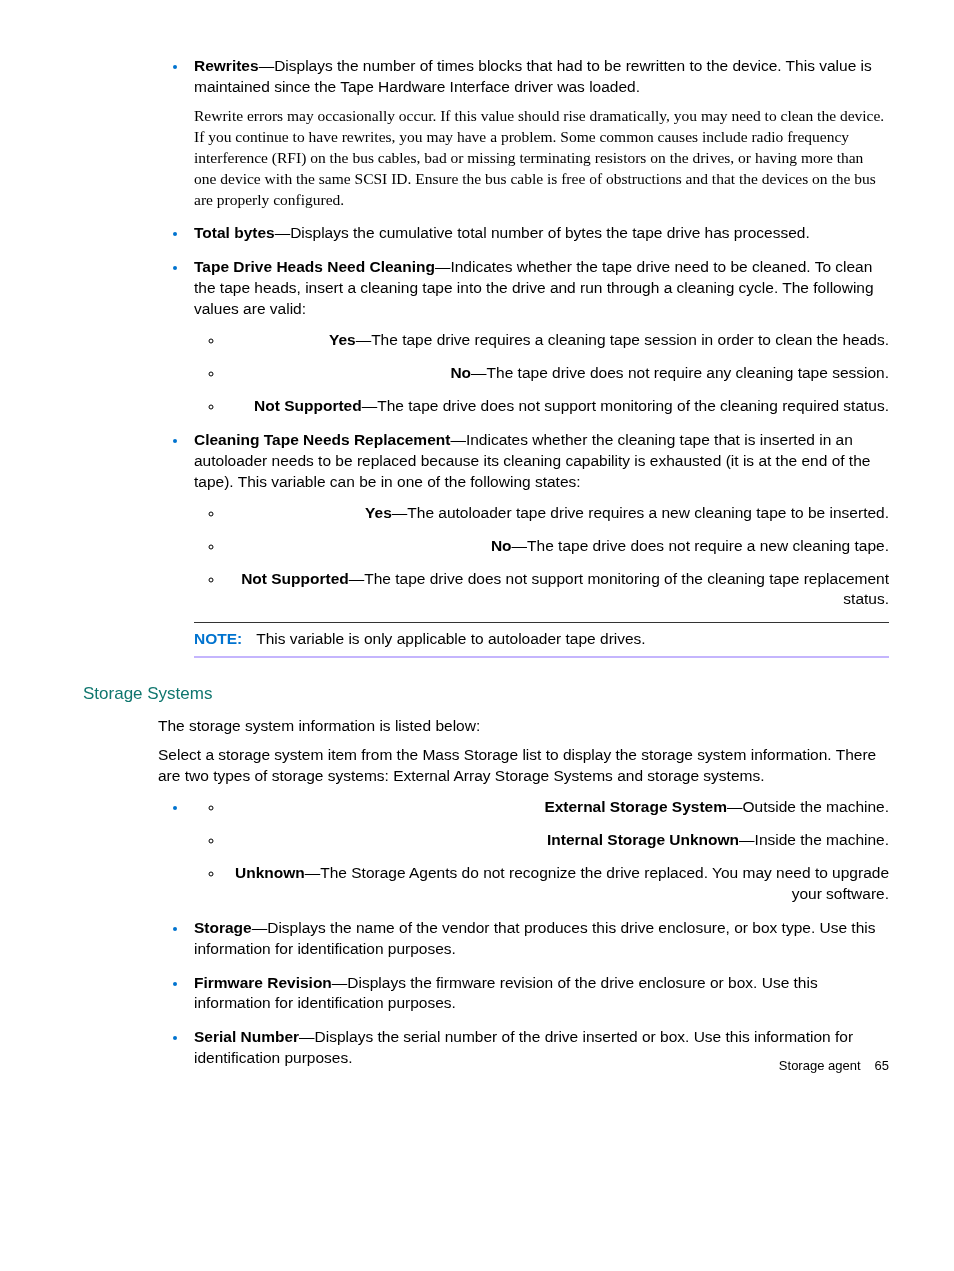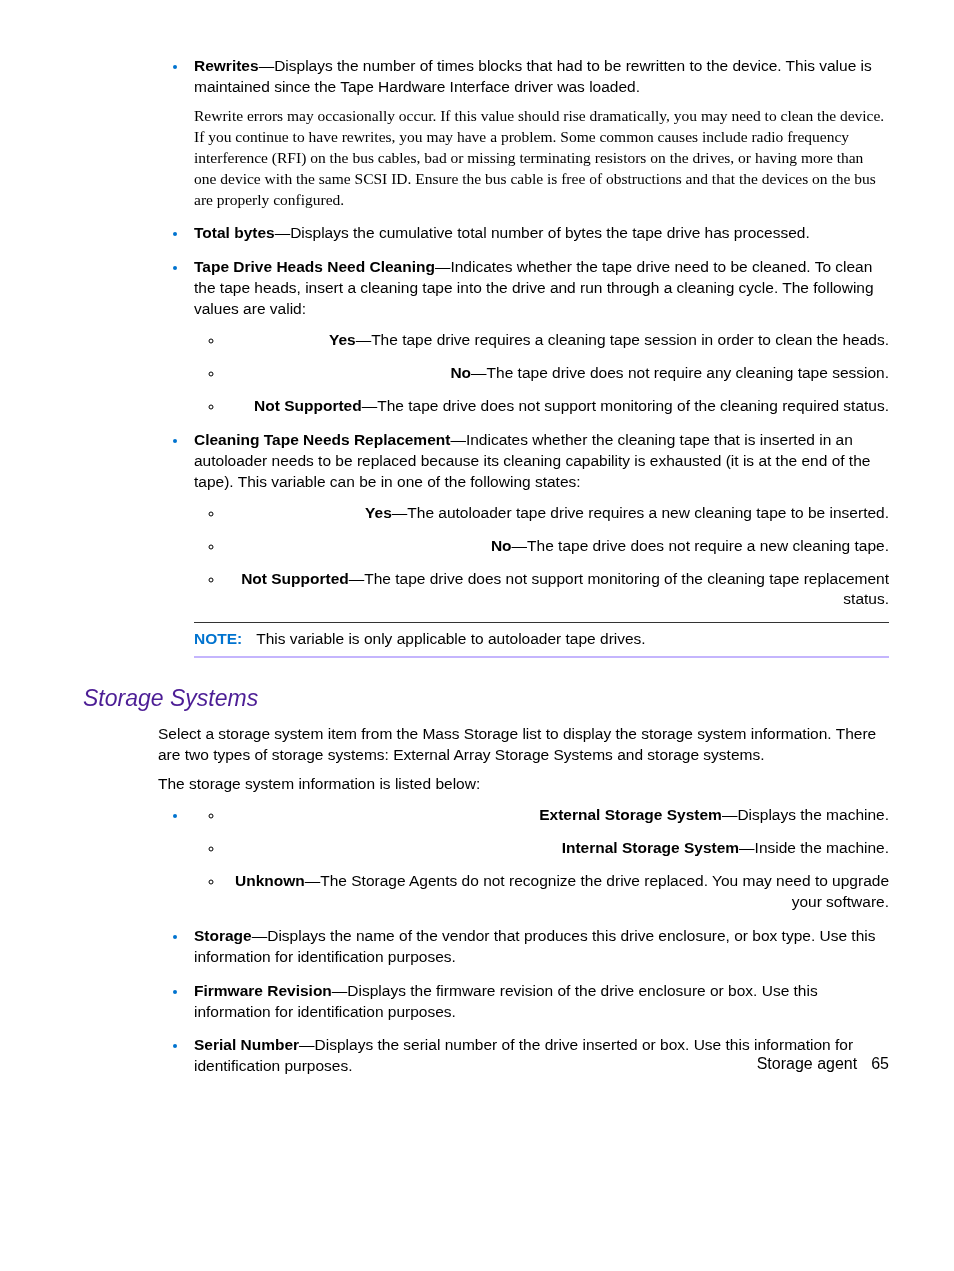--- a/index.html
+++ b/index.html
@@ -35,39 +35,38 @@
     padding-left: 30px;
     text-align: right;
   }
   ul.l2 > li {
     padding-left: 6px;
     margin-bottom: 12px;
   }
   ul.l2 > li::marker { color: #000; font-size: 0.85em; }
   .extra { margin-top: 8px; font-family: Liberation Serif, serif; }
   h2.section {
-    font-size: 23px;
+    font-size: 17px;
     font-weight: 400;
-    color: #4c1d95;
+    color: #0f766e;
     margin: 25px 0 10px -75px;
-    font-style: italic;
   }
   .para { margin: 0 0 8px 0; }
   .note {
     border-top: 1px solid #333;
     border-bottom: 2px solid #c4b5fd;
     padding: 6px 0;
     margin-top: 12px;
   }
   .note-label { color: #0073cf; font-weight: bold; margin-right: 14px; }
   .footer {
     position: absolute;
     bottom: 37px;
     right: 65px;
-    font-size: 16px;
+    font-size: 13px;
   }
   .footer .t { margin-right: 14px; }
   b { font-weight: bold; }
 </style>
 </head>
 <body>
 <div class="page">
 <div class="content">
 
 <ul class="l1">
@@ -93,28 +92,28 @@
       <li><span><b>No</b><span>—The tape drive does not require a new cleaning tape.</span></span></li>
       <li><span><b>Not Supported</b><span>—The tape drive does not support monitoring of the cleaning tape replacement status.</span></span></li>
     </ul>
     <div class="note">
       <span class="note-label">NOTE:</span><span>This variable is only applicable to autoloader tape drives.</span>
     </div>
   </li>
 </ul>
 
 <h2 class="section">Storage Systems</h2>
+<p class="para">The storage system information is listed below:</p>
 <p class="para">Select a storage system item from the Mass Storage list to display the storage system information. There are two types of storage systems: External Array Storage Systems and storage systems.</p>
-<p class="para">The storage system information is listed below:</p>
 
 <ul class="l1">
   <li>
     <ul class="l2">
-      <li><span><b>External Storage System</b><span>—Displays the machine.</span></span></li>
-      <li><span><b>Internal Storage System</b><span>—Inside the machine.</span></span></li>
+      <li><span><b>External Storage System</b><span>—Outside the machine.</span></span></li>
+      <li><span><b>Internal Storage Unknown</b><span>—Inside the machine.</span></span></li>
       <li><span><b>Unknown</b><span>—The Storage Agents do not recognize the drive replaced. You may need to upgrade your software.</span></span></li>
     </ul>
   </li>
   <li><span><b>Storage</b><span>—Displays the name of the vendor that produces this drive enclosure, or box type. Use this information for identification purposes.</span></span></li>
   <li><span><b>Firmware Revision</b><span>—Displays the firmware revision of the drive enclosure or box. Use this information for identification purposes.</span></span></li>
   <li><span><b>Serial Number</b><span>—Displays the serial number of the drive inserted or box. Use this information for identification purposes.</span></span></li>
 </ul>
 
 </div>
 

